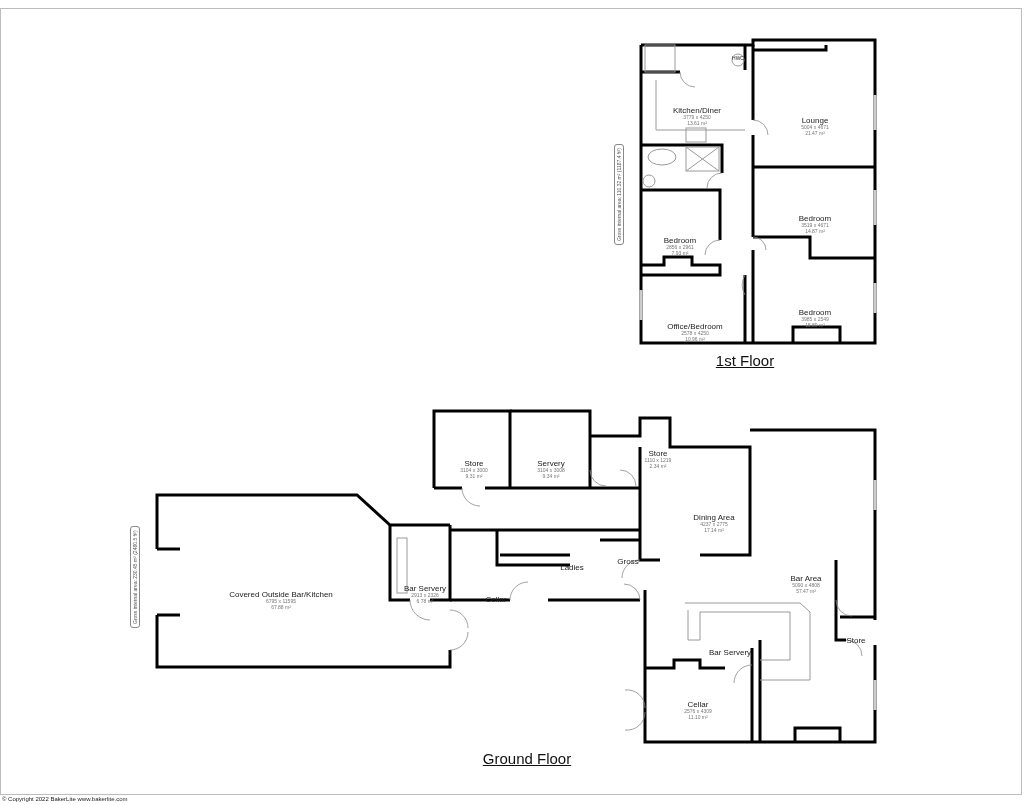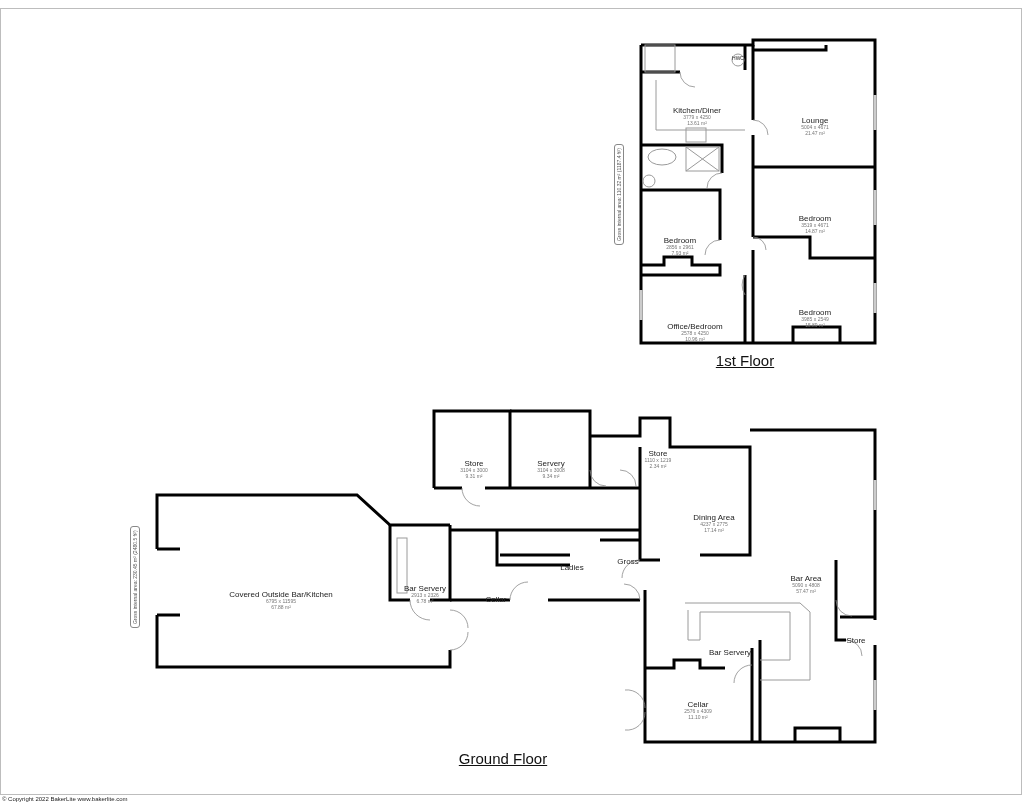--- a/index.html
+++ b/index.html
@@ -190,16 +190,16 @@
     <div class="n">Bar Servery</div>
   </div>
 <div class="lbl" style="left:856px;top:620px">
     <div class="n">Store</div>
   </div>
 <div class="lbl" style="left:698px;top:684px">
     <div class="n">Cellar</div>
     <div class="d">2576 x 4309</div>
     <div class="d">11.10 m²</div>
   </div>
-<div class="floor-title" style="left:503px;top:750px">Ground Floor</div>
+<div class="floor-title" style="left:527px;top:750px">Ground Floor</div>
 <div class="gia" style="left:130px;top:628px">Gross internal area: 230.45 m² (2480.5 ft²)</div>
 
 <div class="copy">© Copyright 2022 BakerLite  www.bakerlite.com</div>
 
 </body></html>

